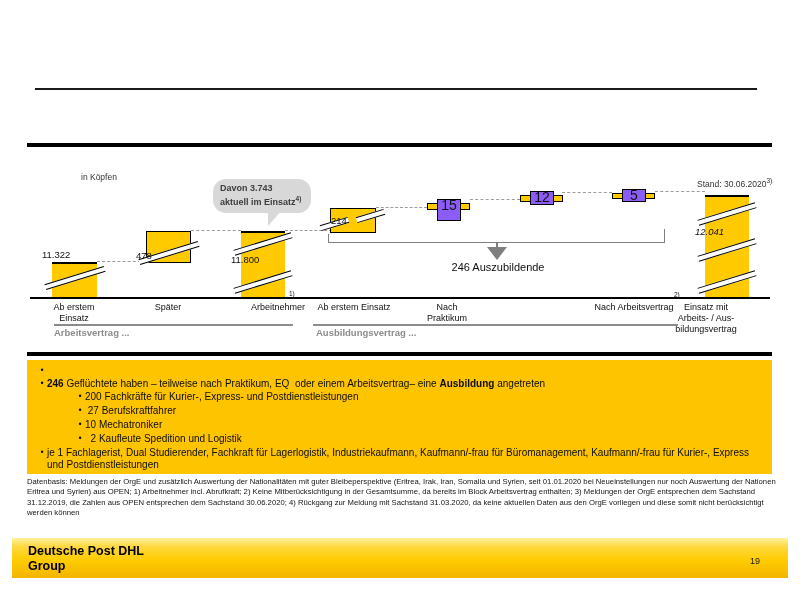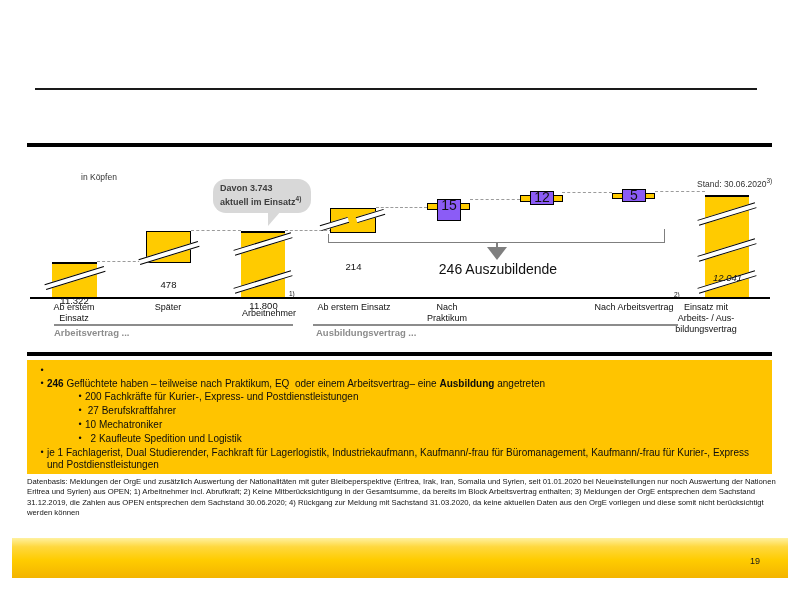--- a/index.html
+++ b/index.html
@@ -22,41 +22,41 @@
 
   
   .callout{left:213px;top:179px;width:98px;height:34px;background:#d8d8d8;border-radius:13px;
     font-size:9px;font-weight:bold;color:#3d3d3d;padding:4px 7px;line-height:1.3;box-sizing:border-box;}
   .callout-tail{left:268px;top:211px;width:0;height:0;border-top:15px solid #d8d8d8;border-right:13px solid transparent;}
 
   
   .bar{position:absolute;background:#ffcb00;}
   .bt{border-top:2px solid #000;}
   .bfull{border:1.5px solid #000;box-sizing:border-box;}
-  .bar-val{position:absolute;font-size:9.5px;color:#111;text-align:center;z-index:5;margin-top:46px;}
+  .bar-val{position:absolute;font-size:9.5px;color:#111;z-index:5;}
   .brk{position:absolute;height:4px;background:#fff;border-top:1.7px solid #000;border-bottom:1.7px solid #000;transform:rotate(-17deg);z-index:3;}
   .thin-outer{position:absolute;background:#ffcb00;border:1px solid #000;box-sizing:border-box;}
   .thin-inner{position:absolute;background:#8b5cf6;border:1.5px solid #000;box-sizing:border-box;
     font-size:14px;text-align:center;line-height:11px;z-index:4;}
 
   
   .dash{position:absolute;height:0;border-top:1.5px dashed #9b9b9b;}
 
   
   .axis{left:30px;top:297px;width:740px;height:2px;background:#000;}
   .cat{position:absolute;top:302px;font-size:9px;line-height:1.2;text-align:center;color:#111;white-space:pre-line;}
   .cat-sup{position:absolute;font-size:6.5px;color:#111;}
   .grp-line{position:absolute;top:324px;height:1.5px;background:#8c8c8c;}
   .grp-label{position:absolute;top:327px;font-size:9.5px;font-weight:bold;color:#8c8c8c;}
 
   
   .brkt{position:absolute;background:#7f7f7f;}
   .arrow-head{position:absolute;left:487px;top:247px;width:0;height:0;
     border-left:10px solid transparent;border-right:10px solid transparent;border-top:13px solid #7f7f7f;}
-  .annot{left:437px;top:261px;width:122px;text-align:center;font-size:14px;color:#111;}
+  .annot{left:437px;top:261px;width:122px;text-align:center;font-size:11px;color:#111;}
 
   
   .hbox{left:27px;top:360px;width:745px;height:114px;background:#ffc400;box-sizing:border-box;padding:5px 10px 4px 10px;}
   .b-row{display:flex;font-size:10px;line-height:1.28;color:#0d0d0d;margin:0 0 1px 0;white-space:pre-wrap;}
   .b-row .b-dot{width:10px;flex:0 0 10px;text-align:center;font-size:9px;}
   .b-row.lvl2{padding-left:38px;}
   .b-row b{font-weight:bold;}
 
   
   .footnote{left:27px;top:477px;width:750px;font-size:7.7px;line-height:1.34;color:#141414;}
@@ -90,21 +90,21 @@
   <div class="dash" style="left:376px;top:207px;width:51px;"></div>
   <div class="dash" style="left:470px;top:199px;width:50px;"></div>
   <div class="dash" style="left:562px;top:192px;width:50px;"></div>
   <div class="dash" style="left:655px;top:191px;width:50px;"></div>
 
   <div class="bar-val" style="left:42px;top:249px;width:65px;">11.322</div>
   <div class="bar bt" style="left:52px;top:262px;width:45px;height:35px;"></div>
   <div class="brk" style="left:44px;top:275px;width:62px;"></div>
 
   <div class="bar bfull" style="left:146px;top:231px;width:45px;height:32px;"></div>
-  <div class="bar-val" style="left:136px;top:233px;width:65px;">478</div>
+  <div class="bar-val" style="left:136px;top:250px;width:65px;">478</div>
   <div class="brk" style="left:138px;top:250px;width:62px;"></div>
 
   <div class="bar bt" style="left:241px;top:231px;width:44px;height:66px;"></div>
   <div class="bar-val" style="left:231px;top:254px;width:65px;">11.800</div>
   <div class="brk" style="left:233px;top:241px;width:60px;"></div>
   <div class="brk" style="left:233px;top:279px;width:60px;"></div>
 
   <div class="bar bfull" style="left:330px;top:208px;width:46px;height:25px;"></div>
   <div class="bar-val" style="left:331px;top:215px;width:45px;">214</div>
   <div class="brk" style="left:320px;top:221px;width:29px;"></div>
@@ -130,21 +130,21 @@
   <div class="brkt" style="left:664px;top:229px;width:1px;height:13px;"></div>
   <div class="brkt" style="left:496px;top:242px;width:2px;height:6px;"></div>
   <div class="arrow-head"></div>
   <div class="abs annot">246 Auszubildende</div>
 
   <div class="abs axis"></div>
 
   <div class="cat" style="left: 34px; width: 80px; white-space: pre-line;">Ab erstem
 Einsatz</div>
   <div class="cat" style="left: 128px; width: 80px; white-space: pre-line;">Später</div>
-  <div class="cat" style="left: 223px; width: 92px; white-space: pre-line; margin-top: 6px;">Arbeitnehmer</div>
+  <div class="cat" style="left: 232px; width: 92px; white-space: pre-line;">Arbeitnehmer</div>
   <div class="cat-sup" style="left:289px;top:290px;">1)</div>
   <div class="cat" style="left: 308px; width: 92px; white-space: pre-line;">Ab erstem Einsatz</div>
   <div class="cat" style="left: 407px; width: 80px; white-space: pre-line;">Nach
 Praktikum</div>
   <div class="cat" style="left: 584px; width: 100px; white-space: pre-line;">Nach Arbeitsvertrag</div>
   <div class="cat-sup" style="left:674px;top:291px;">2)</div>
   <div class="cat" style="left: 661px; width: 90px; white-space: pre-line;">Einsatz mit
 Arbeits- / Aus-
 bildungsvertrag</div>
 
@@ -161,15 +161,17 @@
       <div class="b-row lvl2"><span class="b-dot">•</span><span class="b-text">200 Fachkräfte für Kurier-, Express- und Postdienstleistungen</span></div>
       <div class="b-row lvl2"><span class="b-dot">•</span><span class="b-text">&nbsp;27 Berufskraftfahrer</span></div>
       <div class="b-row lvl2"><span class="b-dot">•</span><span class="b-text">10 Mechatroniker</span></div>
       <div class="b-row lvl2"><span class="b-dot">•</span><span class="b-text">&nbsp;&nbsp;2 Kaufleute Spedition und Logistik</span></div>
       <div class="b-row lvl1"><span class="b-dot">•</span><span class="b-text">je 1 Fachlagerist, Dual Studierender, Fachkraft für Lagerlogistik, Industriekaufmann, Kaufmann/-frau für Büromanagement, Kaufmann/-frau für Kurier-, Express und Postdienstleistungen</span></div>
     </div>
 
   <div class="abs footnote">Datenbasis: Meldungen der OrgE und zusätzlich Auswertung der Nationalitäten mit guter Bleibeperspektive (Eritrea, Irak, Iran, Somalia und Syrien, seit 01.01.2020 bei Neueinstellungen nur noch Auswertung der Nationen Eritrea und Syrien) aus OPEN; 1) Arbeitnehmer incl. Abrufkraft; 2) Keine Mitberücksichtigung in der Gesamtsumme, da bereits im Block Arbeitsvertrag enthalten; 3) Meldungen der OrgE entsprechen dem Sachstand 31.12.2019, die Zahlen aus OPEN entsprechen dem Sachstand 30.06.2020; 4) Rückgang zur Meldung mit Sachstand 31.03.2020, da keine aktuellen Daten aus den OrgE vorliegen und diese somit nicht berücksichtigt werden können</div>
 
   <div class="abs footer"></div>
+  <div class="abs logo" style="white-space: pre-line;">Deutsche Post DHL
+Group</div>
   <div class="abs pagenum">19</div>
 
 </div>
 
 </body></html>

